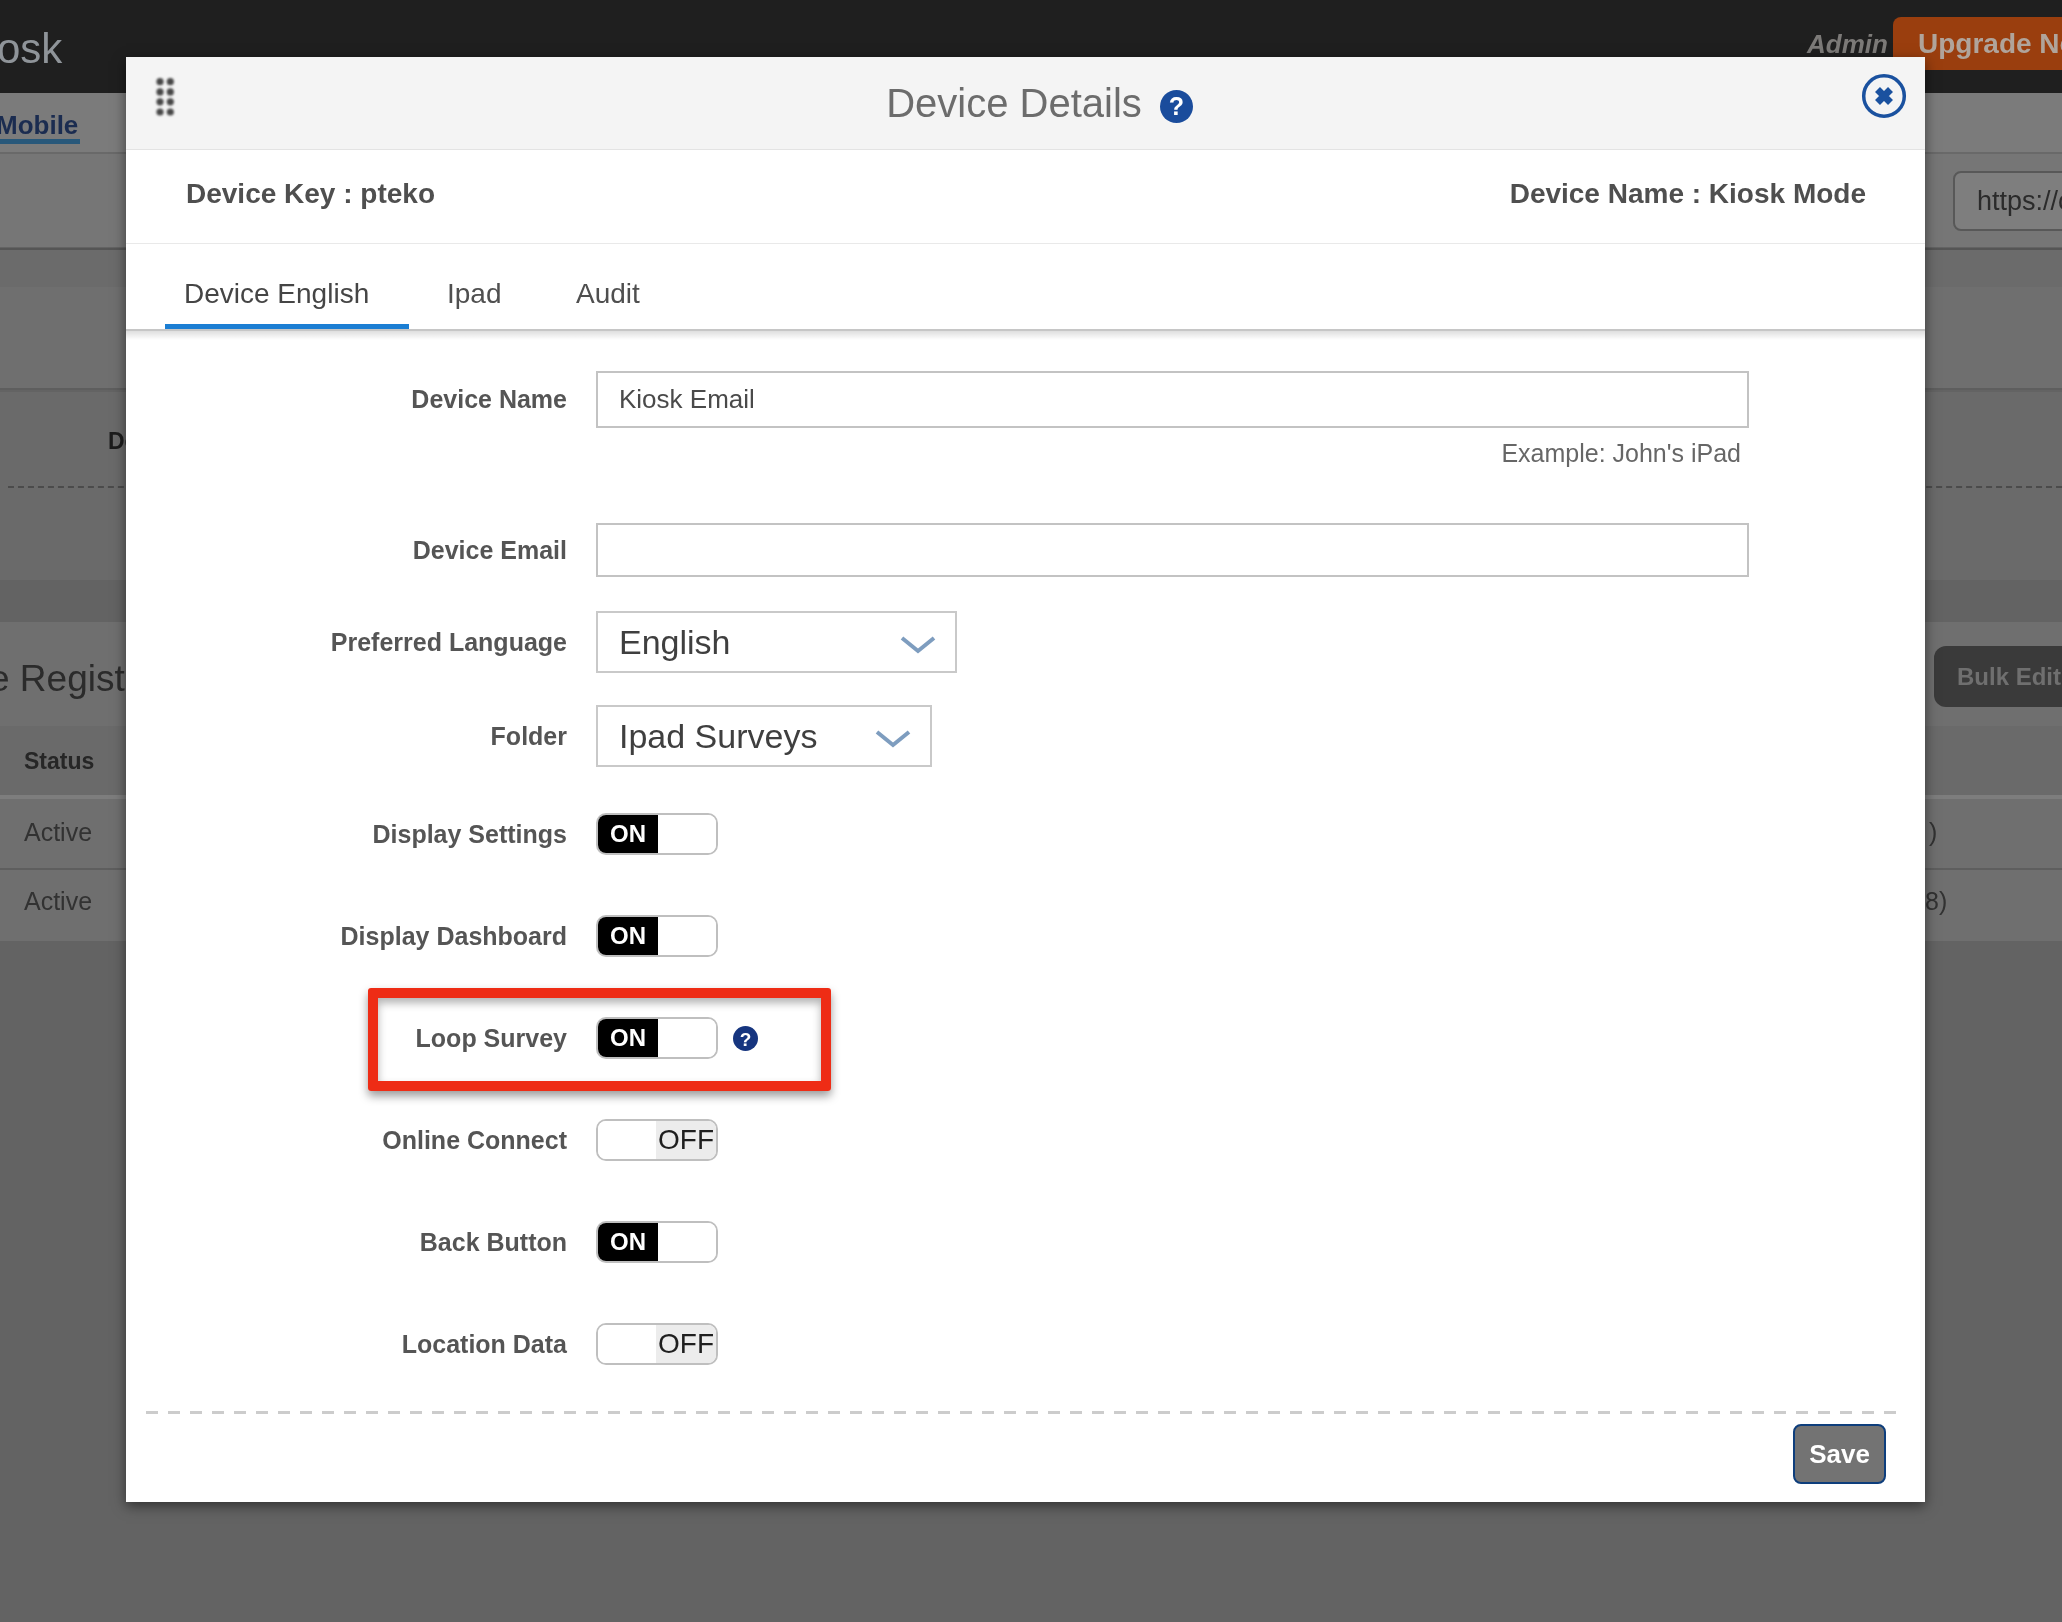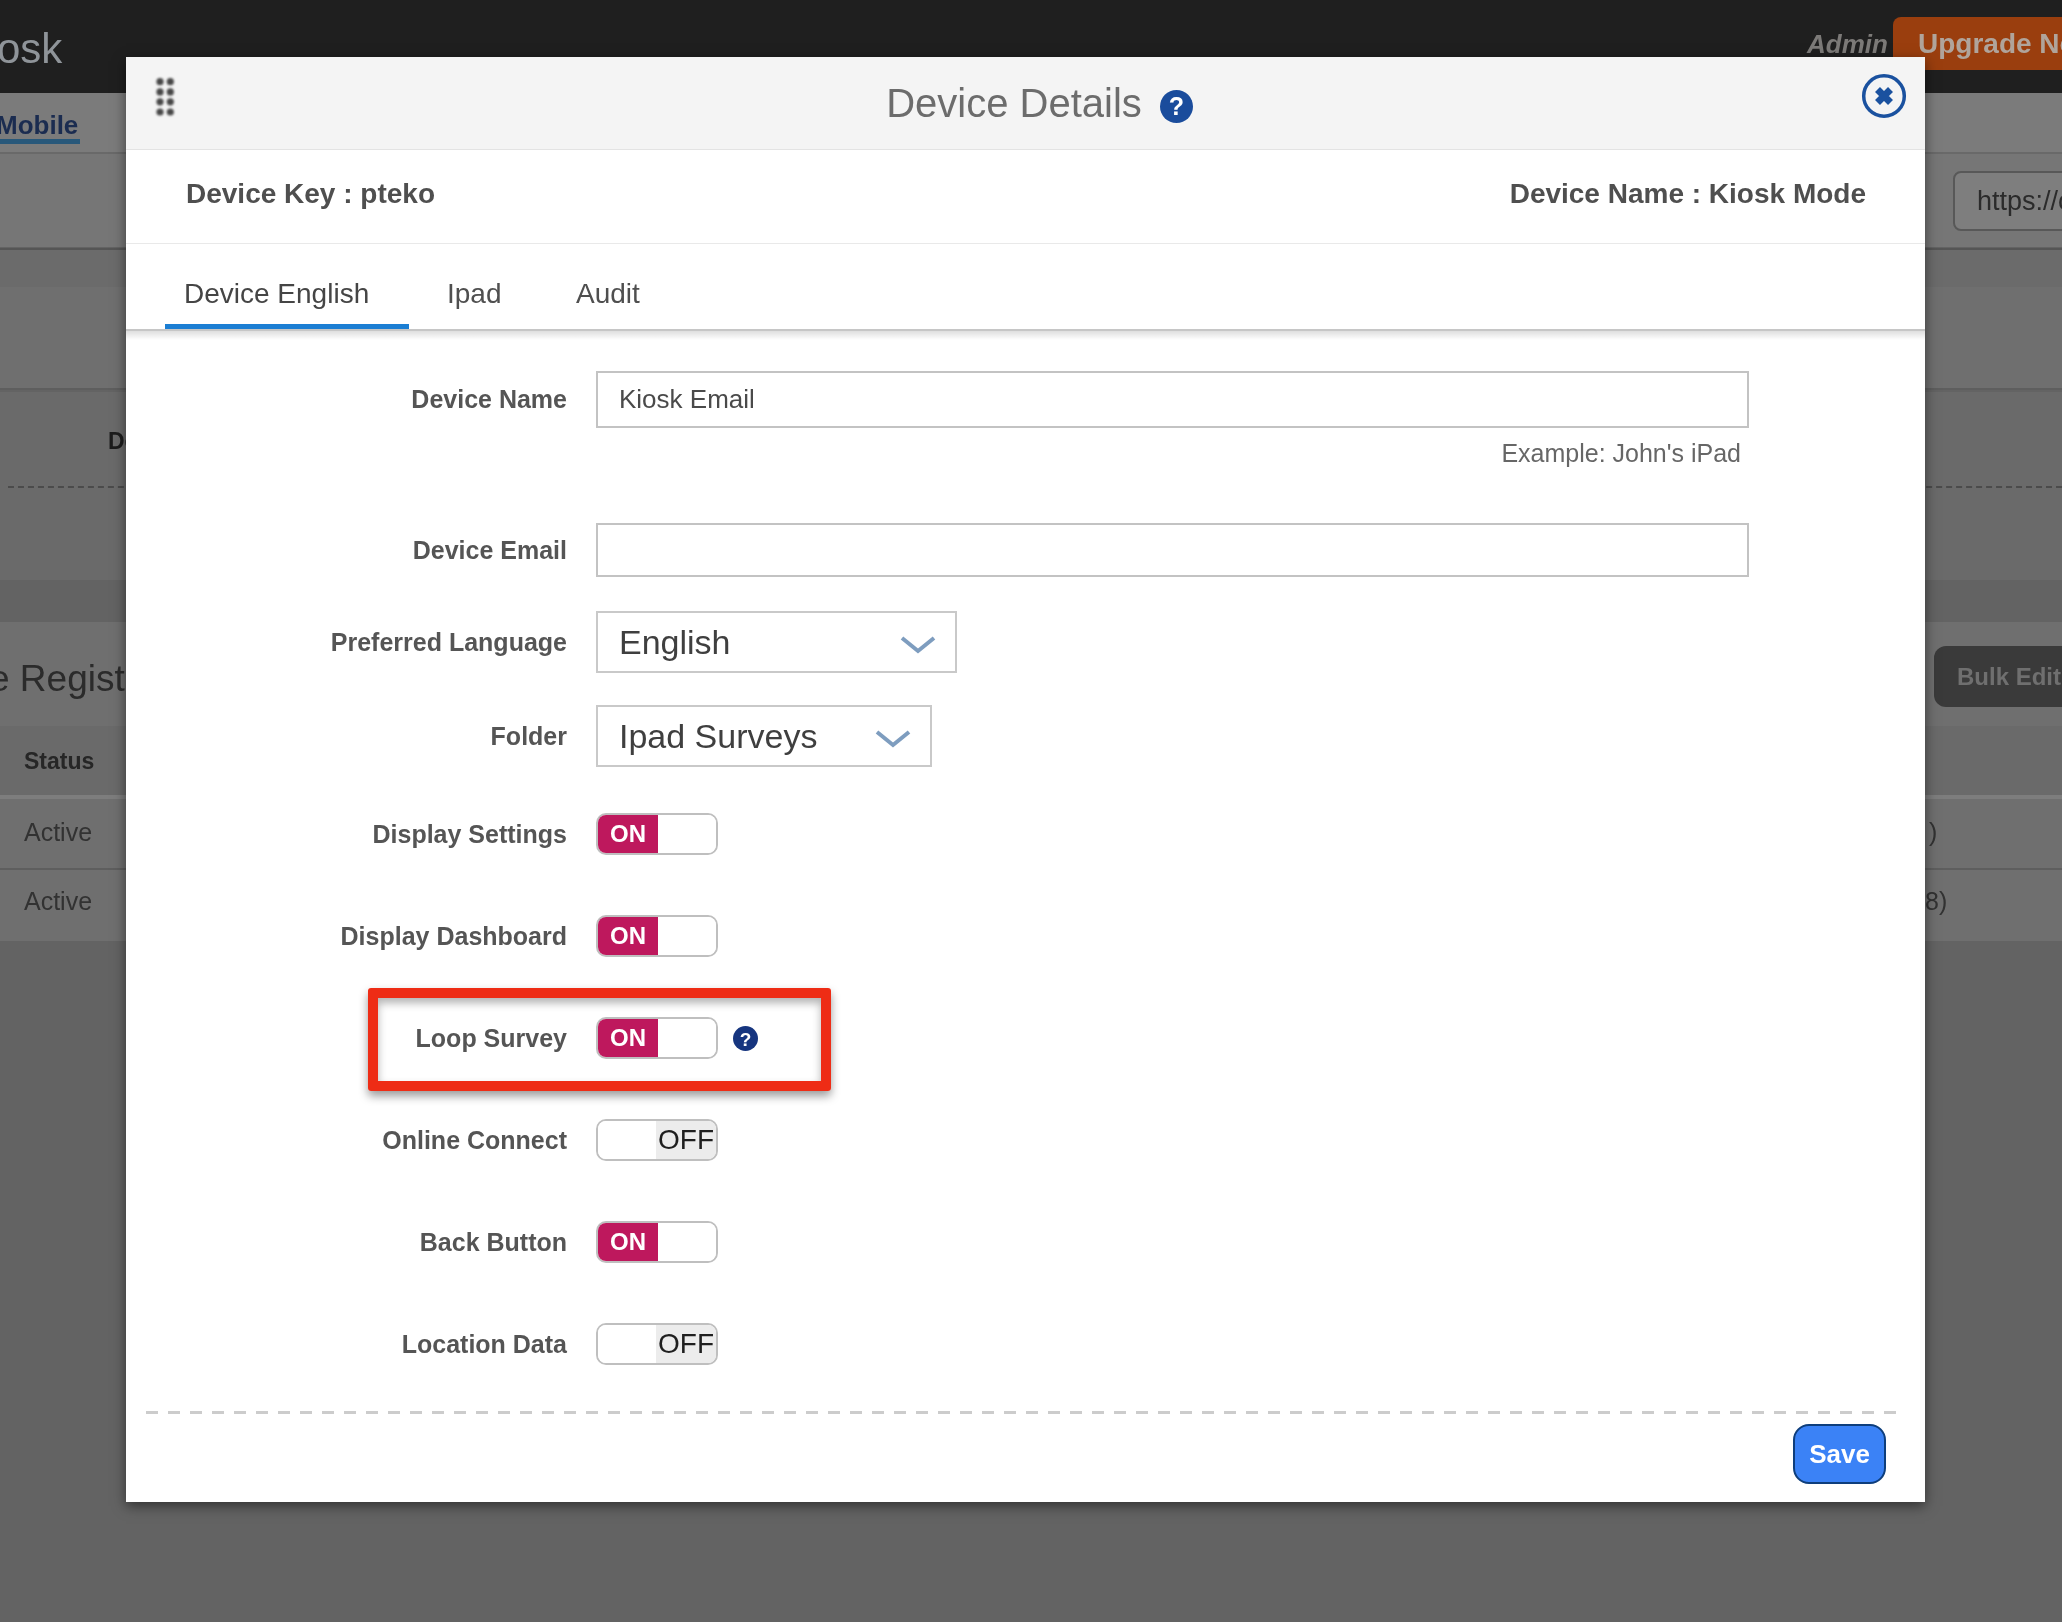--- a/index.html
+++ b/index.html
@@ -28,21 +28,21 @@
   #mhead { position:absolute; left:0; top:0; width:1799px; height:93px; background:#f4f4f4;
            border-bottom:1px solid #e3e3e3; display:flex; align-items:center; justify-content:center; }
   #mtitle { font-size:40px; color:#6c6c6c; }
   .label { position:absolute; left:0; width:441px; text-align:right; font-weight:bold; font-size:25px; color:#555; }
   .inp { position:absolute; border:2px solid #c3c3c3; background:#fff; font-size:26px; color:#4a4a4a;
          padding-left:21px; display:flex; align-items:center; }
   .sel { position:absolute; border:2px solid #c9c9c9; background:#fff; font-size:34px; color:#3f3f3f;
          padding-left:21px; display:flex; align-items:center; }
   .tog { position:absolute; width:122px; height:42px; border:2px solid #bfbfbf; border-radius:10px;
          overflow:hidden; display:flex; background:#fff; }
-  .tog .on { width:61px; height:100%; background:#be185d; color:#fff; font-weight:bold; font-size:24px;
+  .tog .on { width:61px; height:100%; background:#000000; color:#fff; font-weight:bold; font-size:24px;
              display:flex; align-items:center; justify-content:center; }
   .tog .offw { width:59px; height:100%; background:#fff; }
   .tog .off { width:61px; height:100%; background:#ececec; color:#1f1f1f; font-size:28px;
               display:flex; align-items:center; justify-content:center; }
 </style>
 </head>
 <body>
 
   <div class="abs hdr"></div>
   <div class="abs b2"></div>
@@ -162,15 +162,15 @@
       <div class="on">ON</div>
       <div class="offw"></div>
     </div>
     <div class="label" style="top:1266px;height:42px;line-height:42px;">Location Data</div>
     <div class="tog" style="left:470px;top:1266px;">
       <div class="offw"></div>
       <div class="off">OFF</div>
     </div>
     <div class="abs" style="left:20px;top:1354px;width:1759px;height:3px;
          background:repeating-linear-gradient(90deg,#ccc 0 12px,transparent 12px 22px);"></div>
-    <div class="abs" style="left:1667px;top:1367px;width:93px;height:60px;background:#3b82f6;border:2px solid #0e3e7c;
-         border-radius:16px;display:flex;align-items:center;justify-content:center;font-size:26px;font-weight:bold;color:#fff;">Save</div>
+    <div class="abs" style="left:1667px;top:1367px;width:93px;height:60px;background:#737373;border:2px solid #0e3e7c;
+         border-radius:8px;display:flex;align-items:center;justify-content:center;font-size:26px;font-weight:bold;color:#fff;">Save</div>
   </div>
 
 </body></html>

